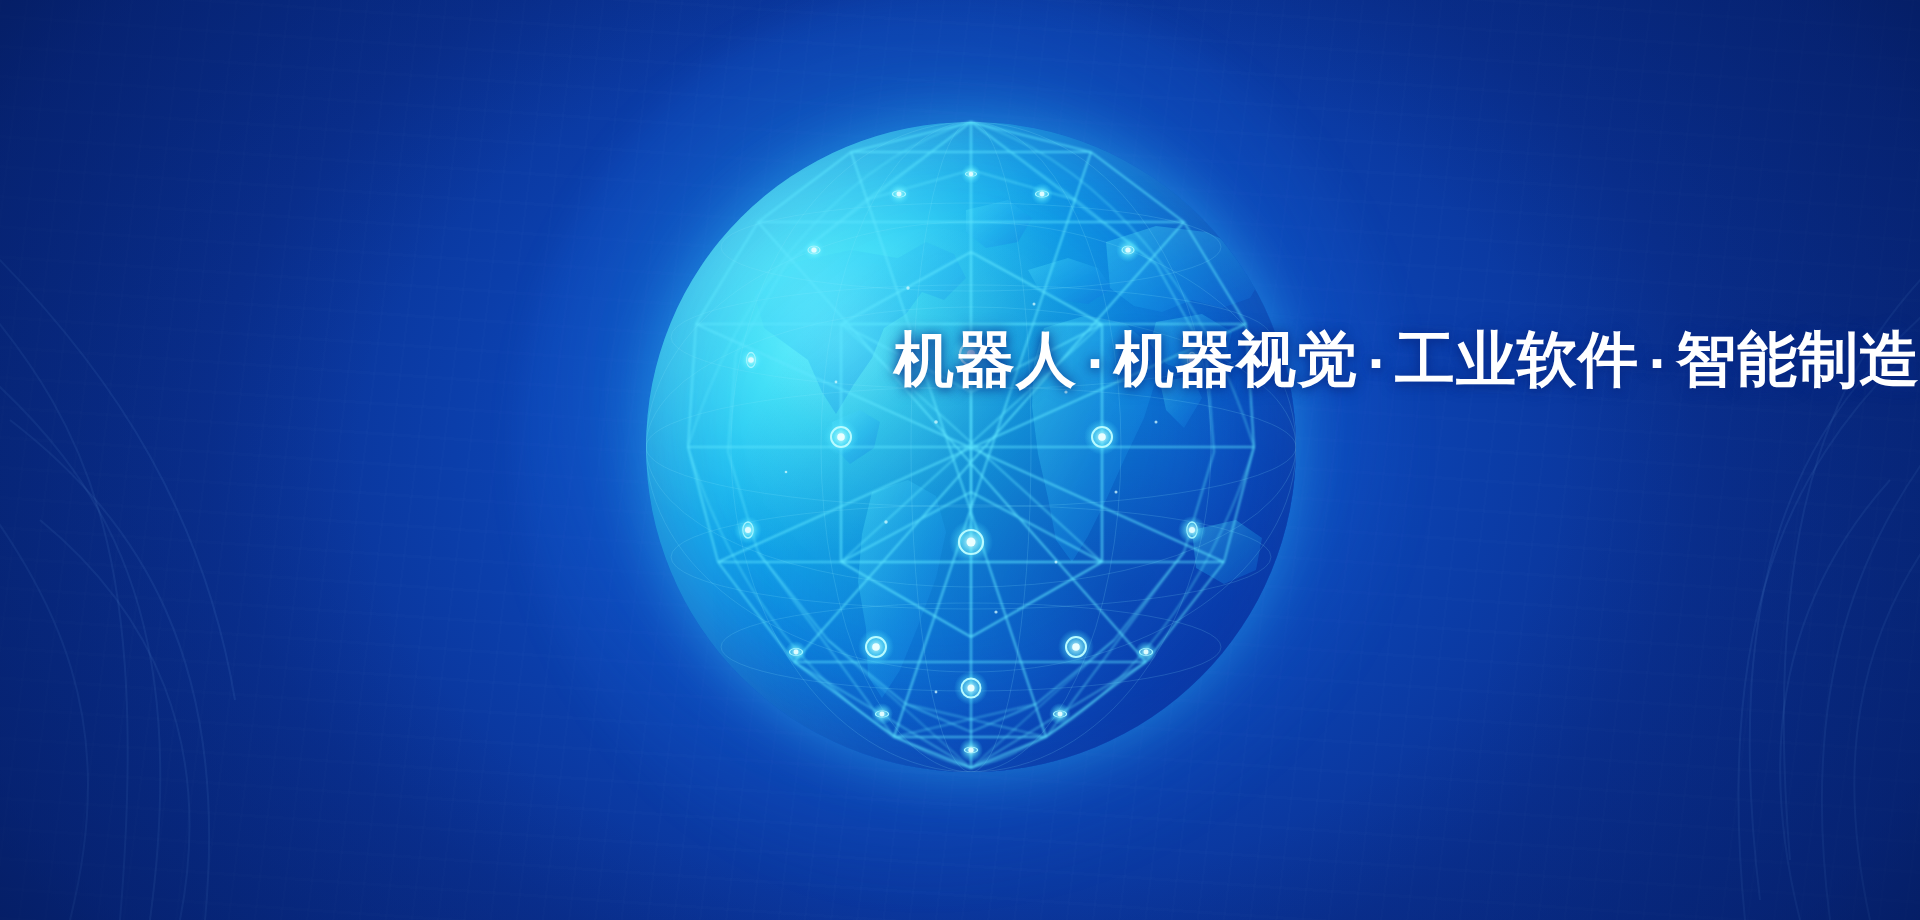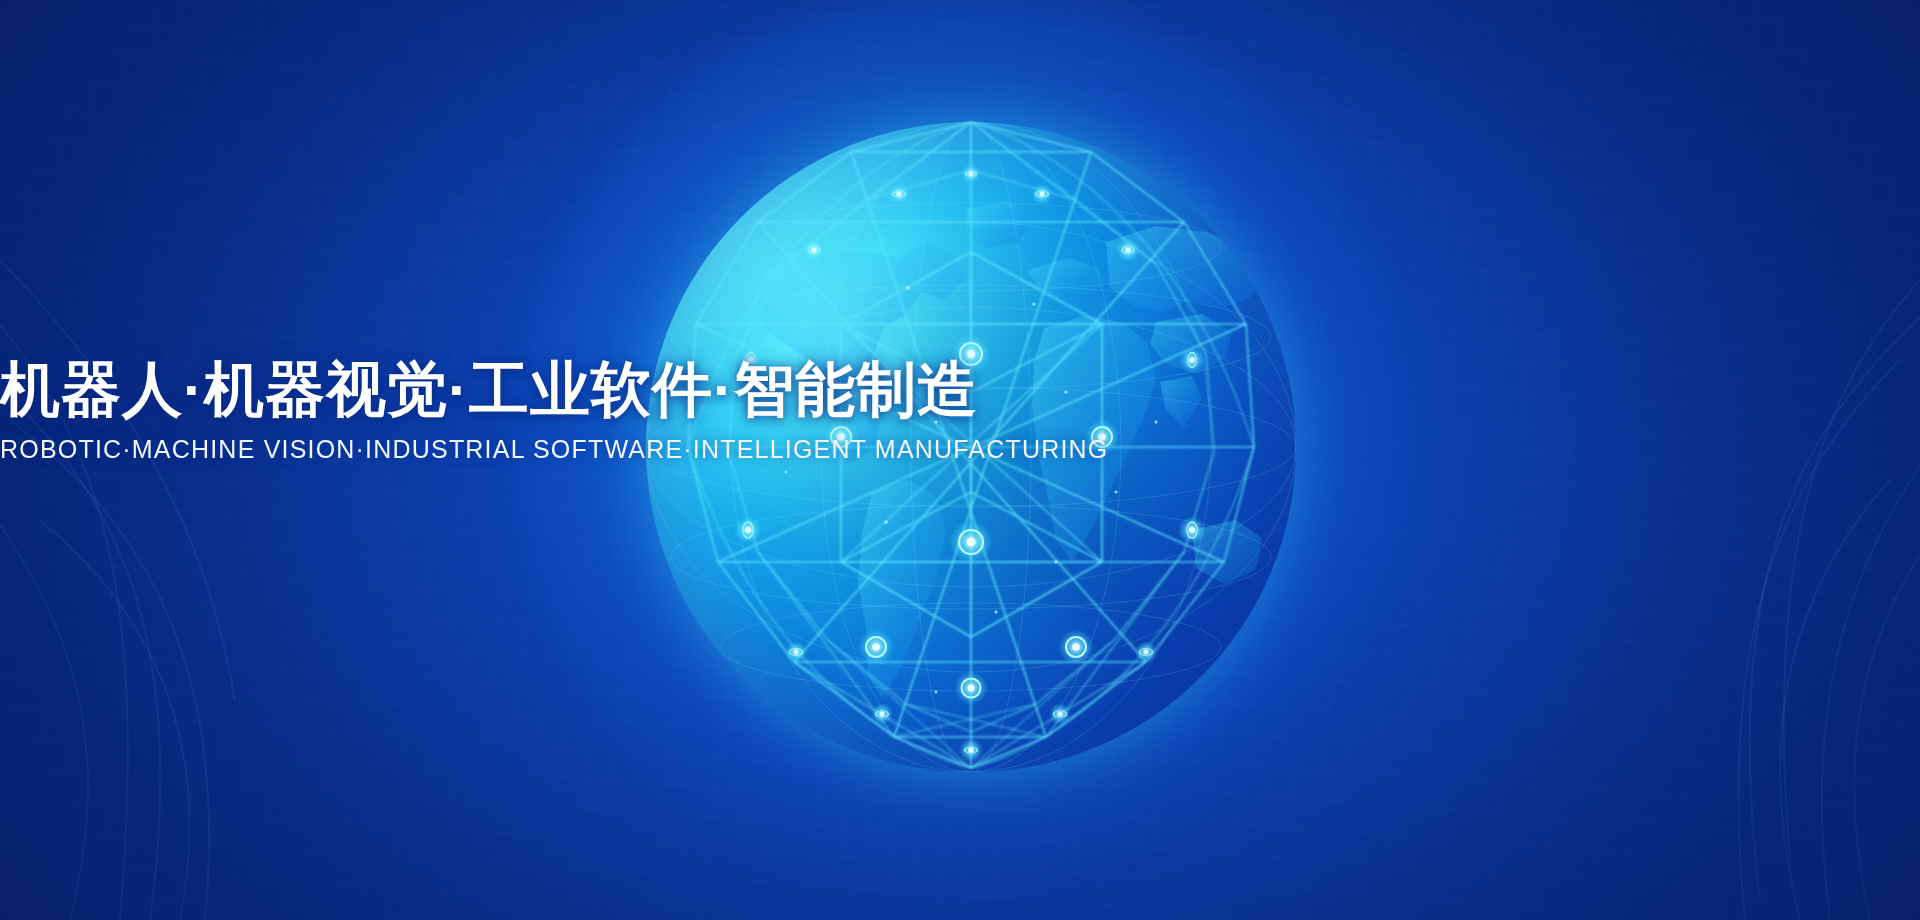--- a/index.html
+++ b/index.html
@@ -104,22 +104,23 @@
     position: absolute;
     left: 0; top: 0;
     width: 660px; height: 712px;
     overflow: visible;
   }
 
   
   .headline-block {
     position: absolute;
     left: 0; right: 0;
-    top: 358px;
-    text-align: left;
+    top: 333px;
+    text-align: right;
+    font-family: Liberation Mono, monospace;
   }
   .headline {
     font-size: 60px;
     font-weight: 700;
     color: #ffffff;
     letter-spacing: 1px;
     line-height: 1.05;
     margin: 0;
     text-shadow:
        0 0 16px rgba(8,48,150,0.75),
@@ -399,16 +400,15 @@
         <circle cx="520" cy="330" r="1.5"></circle>
           <circle cx="300" cy="600" r="1.4"></circle>
         <circle cx="420" cy="470" r="1.5"></circle>
           <circle cx="150" cy="380" r="1.3"></circle>
       </g>
     </svg>
   </div>
 
   <div class="headline-block">
     <h1 class="headline">机器人·机器视觉·工业软件·智能制造</h1>
-    <p class="subheadline">ROBOTIC·MACHINE VISION·INDUSTRIAL SOFTWARE·INTELLIGENT MANUFACTURING</p>
   </div>
 
 </div>
 
 </body></html>

